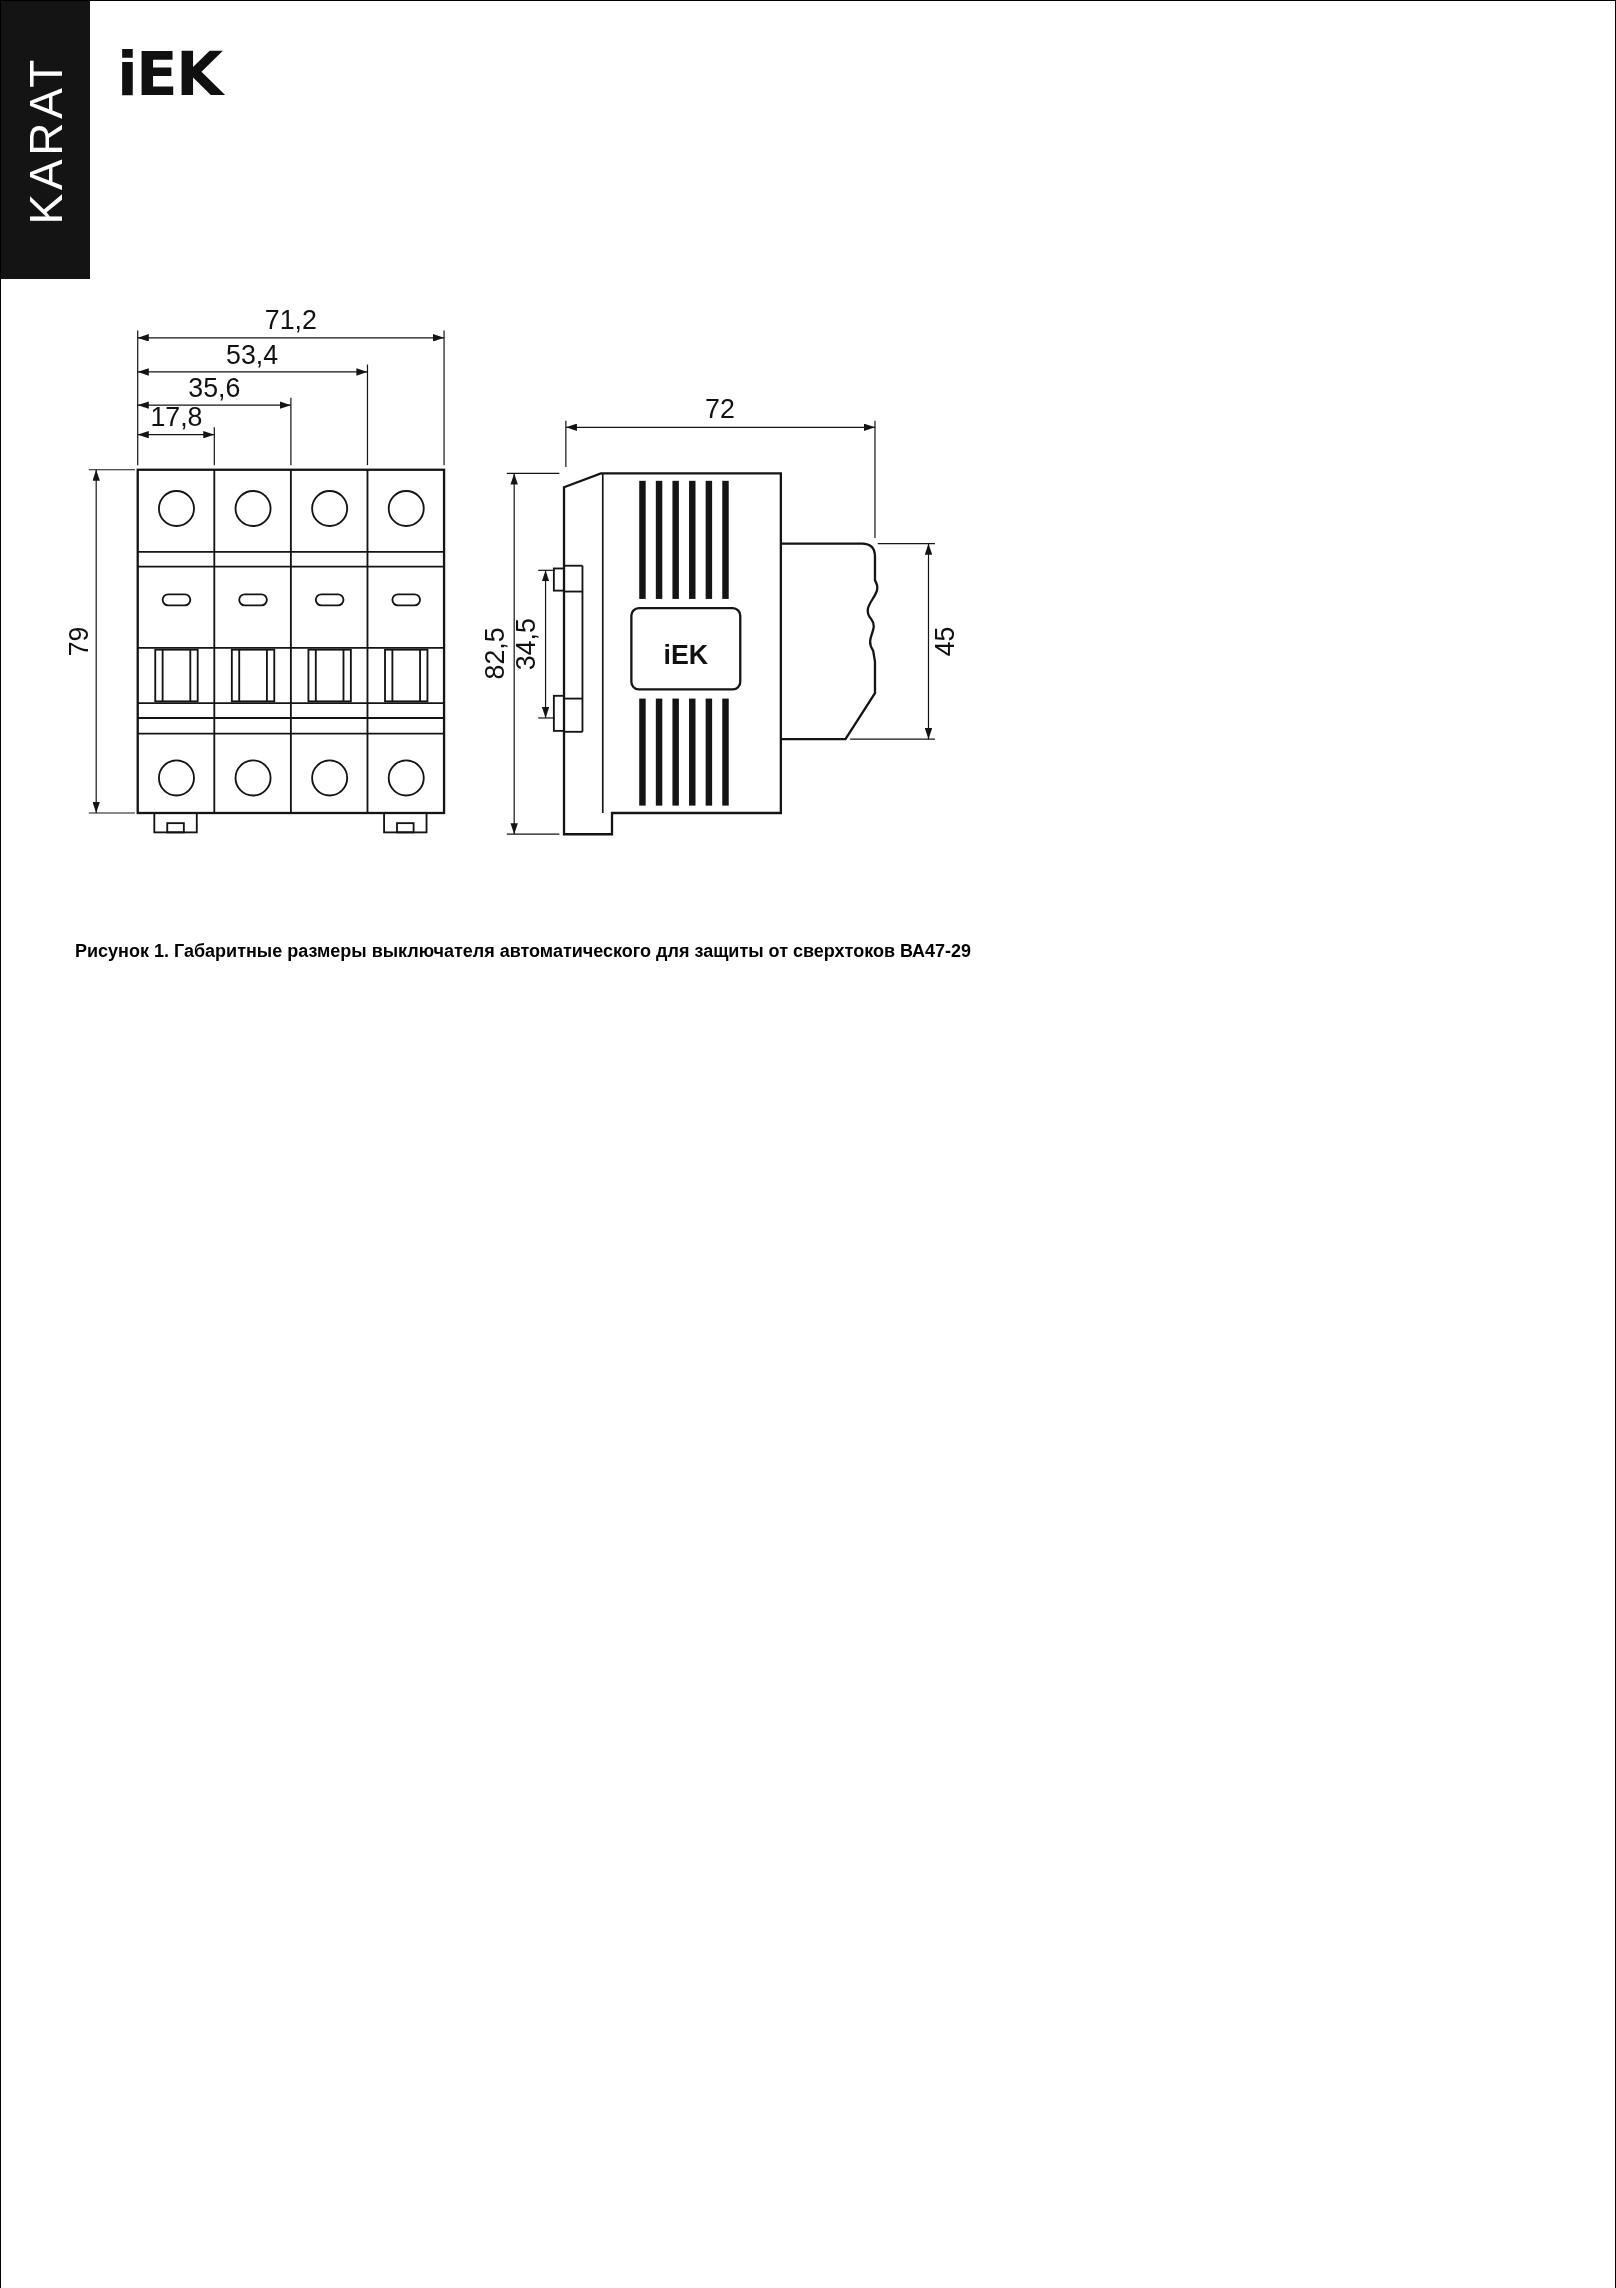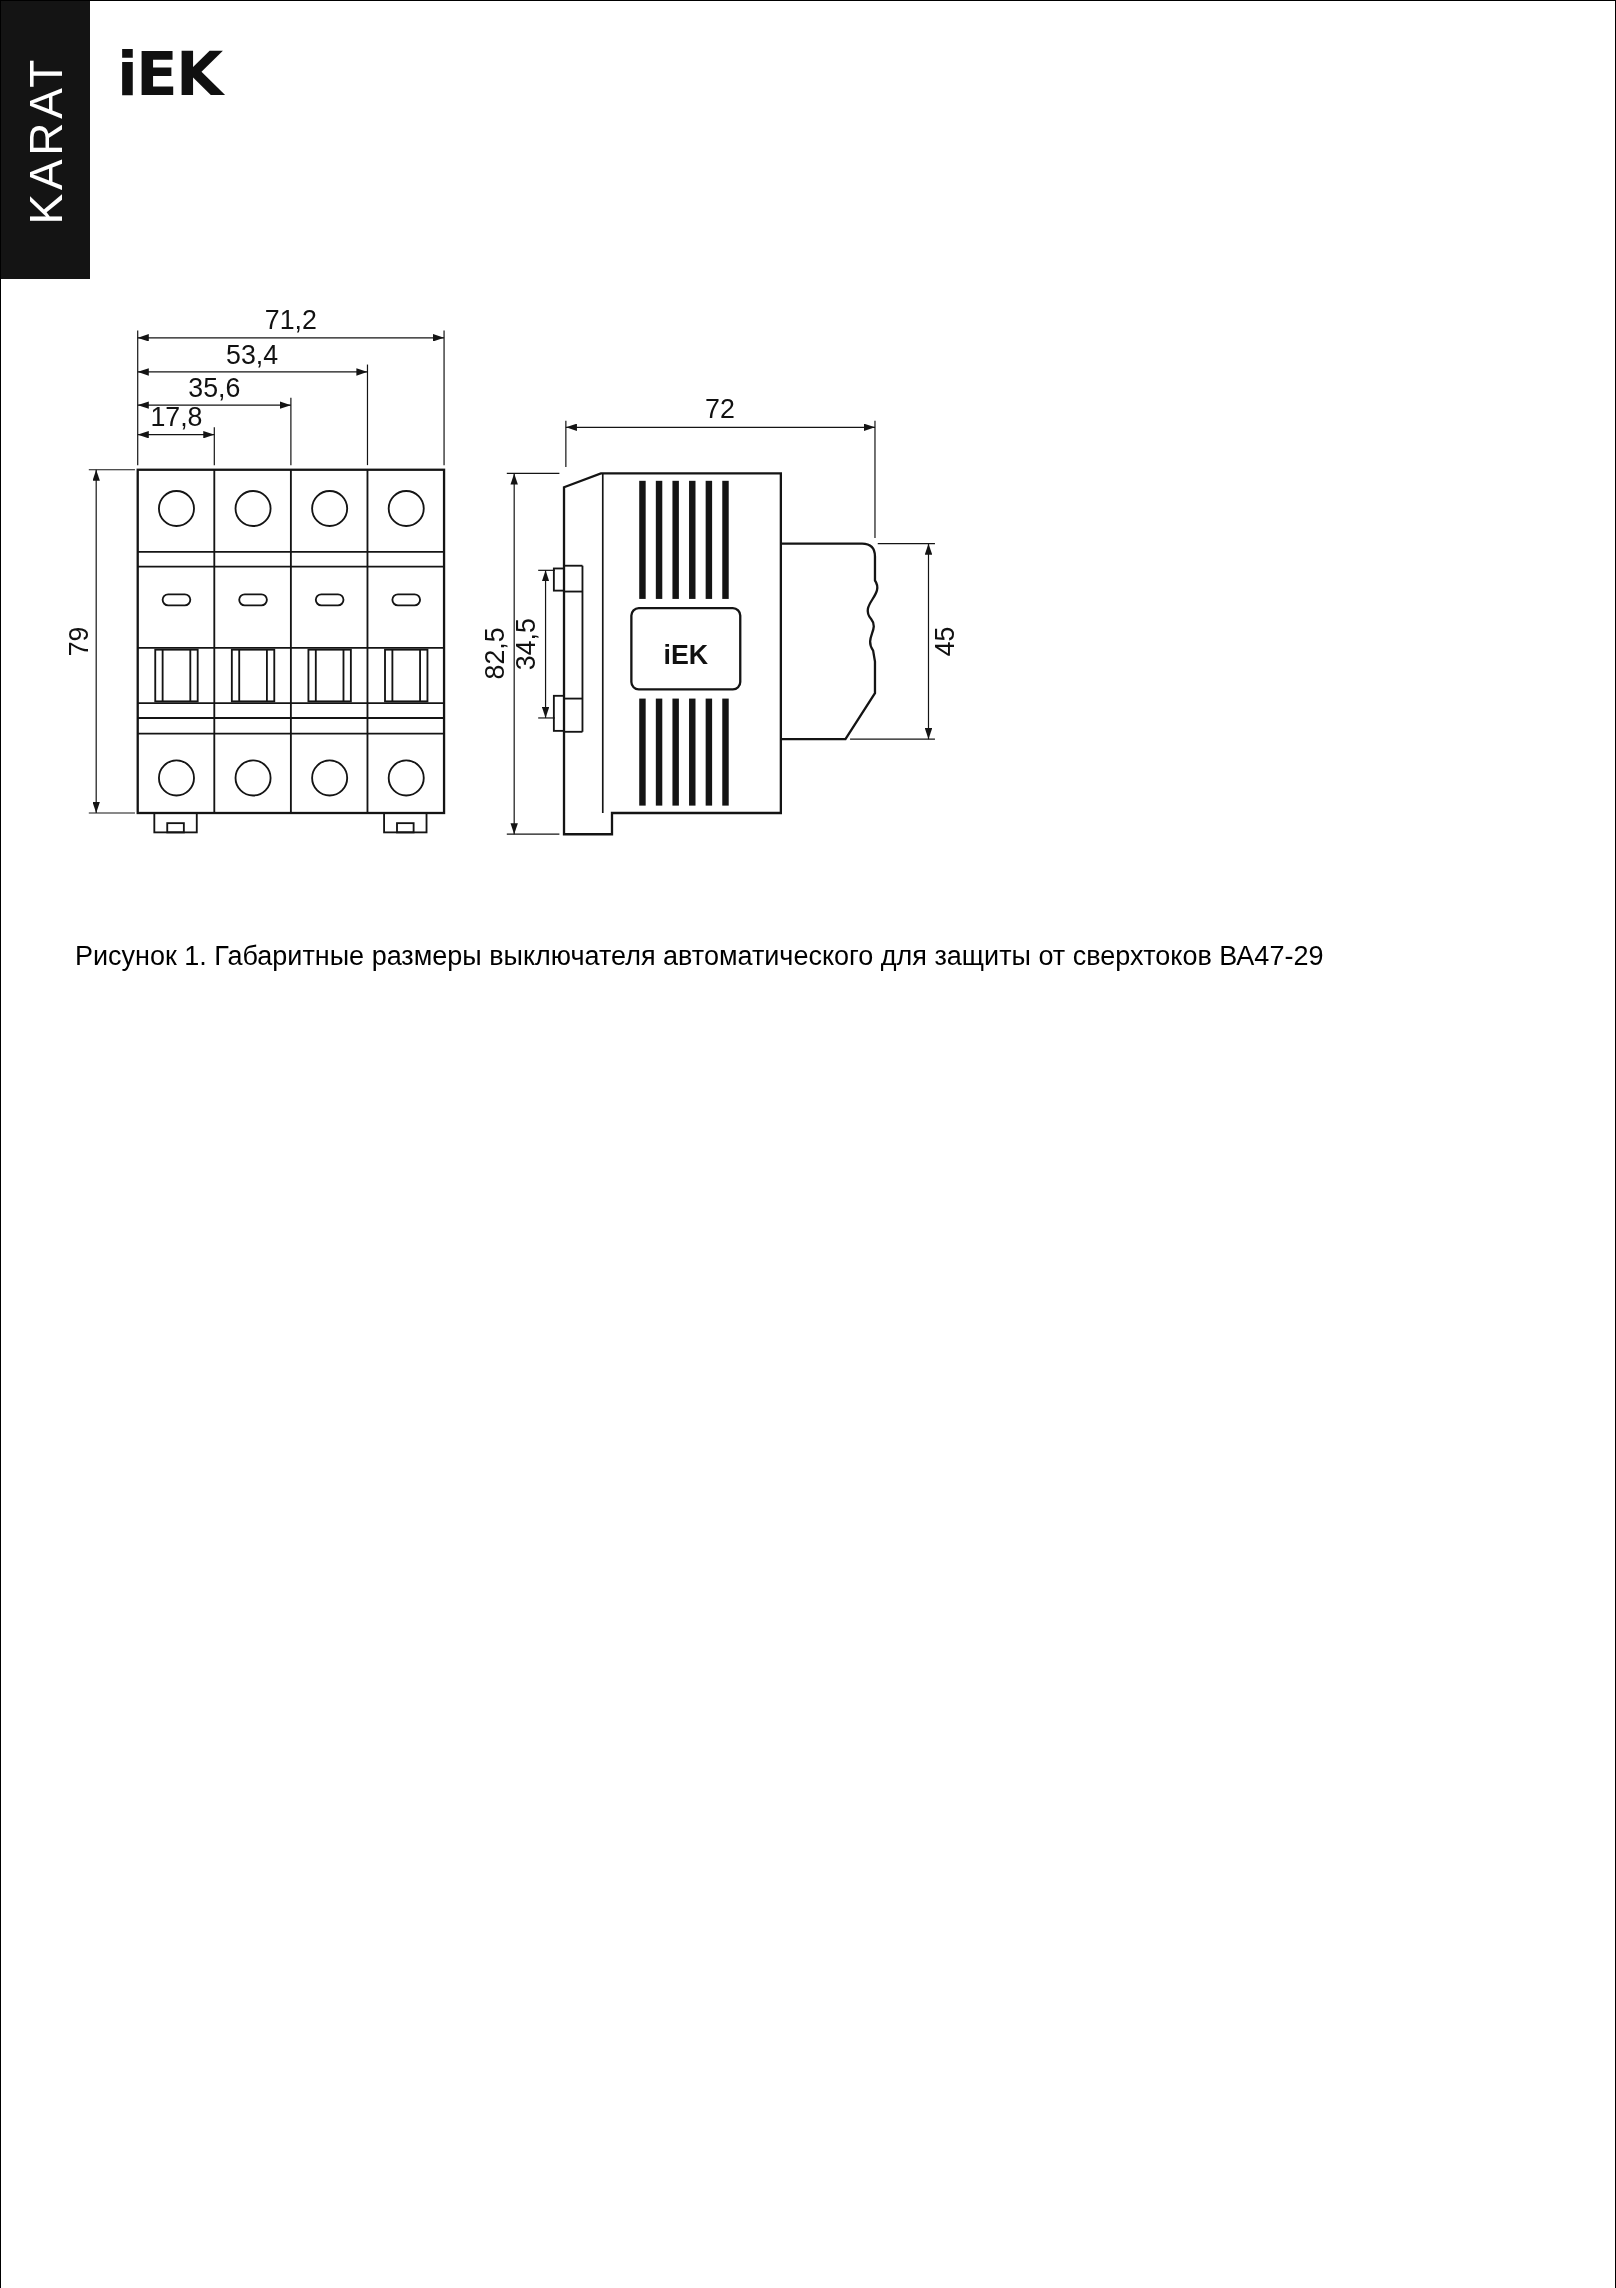--- a/index.html
+++ b/index.html
@@ -29,22 +29,23 @@
   .logo{
     position:absolute;left:116px;top:37px;
     font-family:"DejaVu Sans",sans-serif;
     font-weight:900;
     font-size:61px;
     letter-spacing:-1.8px;
     color:#101010;
   }
   .caption{
     position:absolute;left:74px;top:940px;
-    font-size:27px;
+    font-size:18px;
     color:#000;
+    font-weight:bold;
   }
   svg.drawing{position:absolute;left:0;top:0;}
   svg.drawing text{
     font-family:"Liberation Sans",sans-serif;
     font-size:29px;
     fill:#111;
   }
   .o{stroke:#141414;stroke-width:2.5;fill:none;stroke-linejoin:miter;}
   .i{stroke:#141414;stroke-width:2;fill:none;}
   .t{stroke:#141414;stroke-width:1.8;fill:none;}

